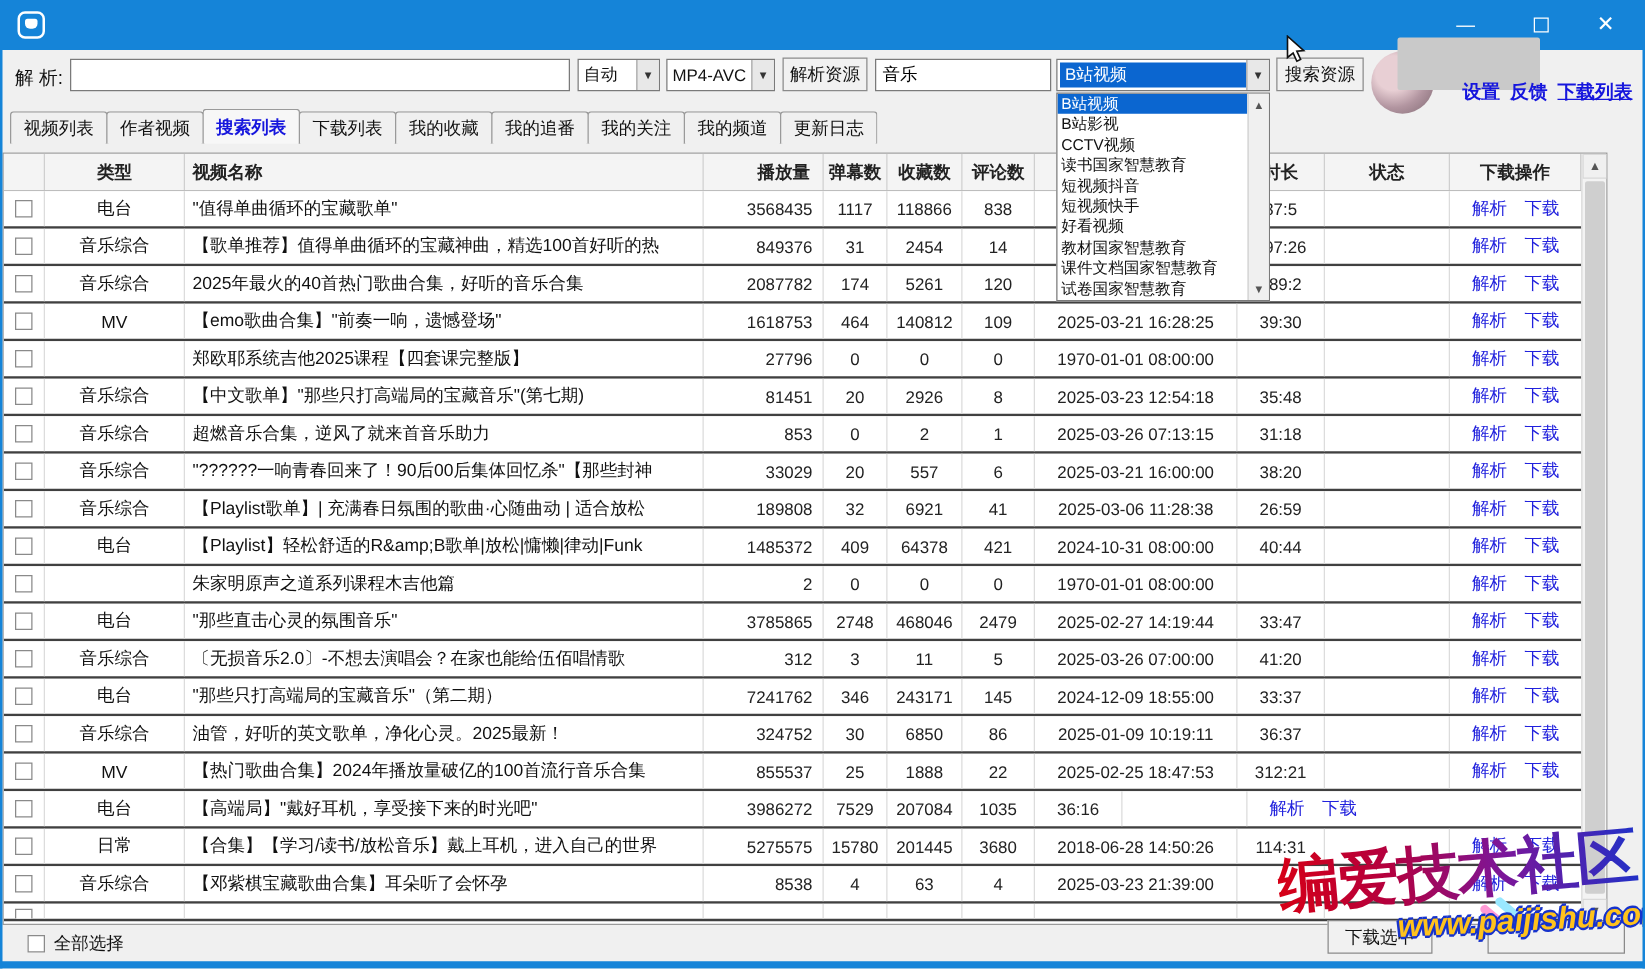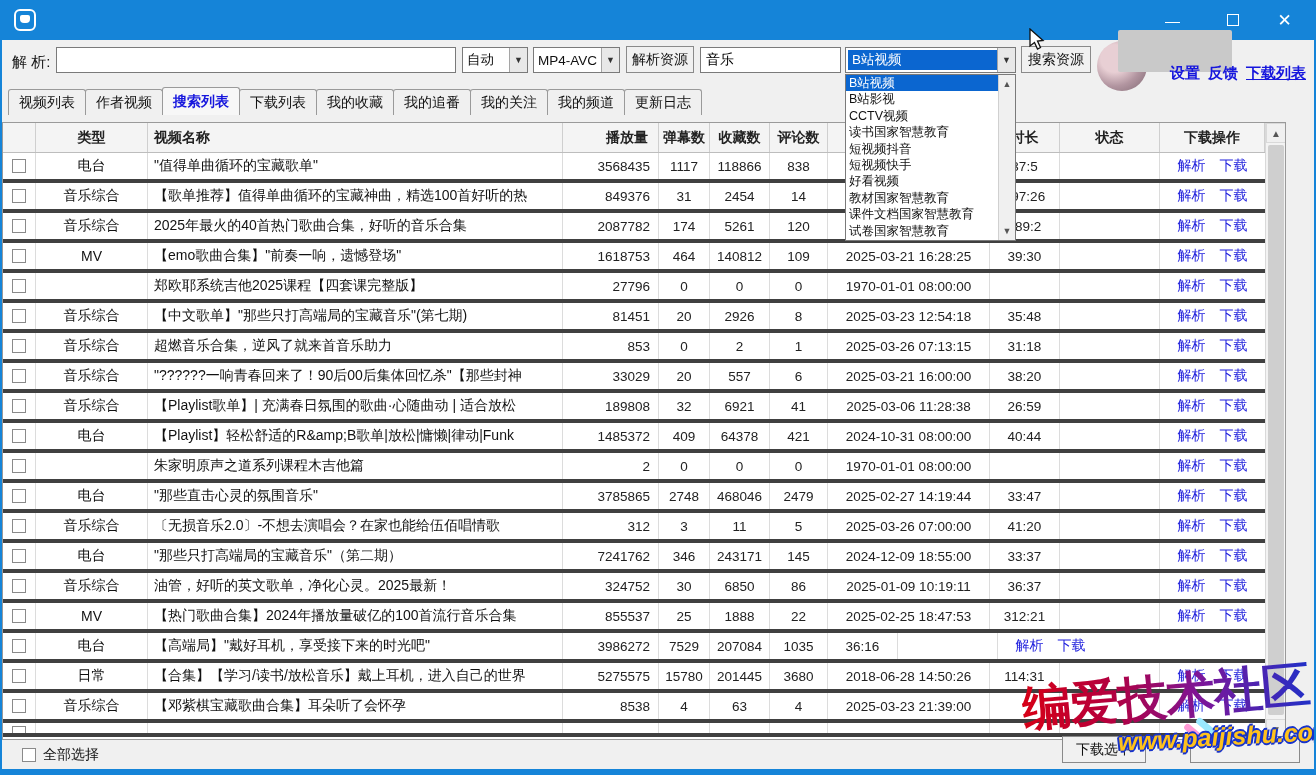--- a/index.html
+++ b/index.html
@@ -41,21 +41,21 @@
   
   .tabs { position:absolute; left:8px; top:87px; height:28px; display:flex; align-items:flex-end; }
   .tab { height:26px; padding:0 10px; display:flex; align-items:center; background:#f0f0f0; border:1px solid #9a9a9a; border-bottom:none;
          border-radius:3px 3px 0 0; margin-right:-1px; font-size:14px; white-space:nowrap; }
   .tab.active { height:28px; background:#f7f7f7; color:#1616dd; font-weight:bold; position:relative; z-index:2; }
 
   
   .tablebox { position:absolute; left:2px; top:122px; width:1284px; height:618px; background:#fff; border:1px solid #9a9a9a; overflow:hidden; }
   .thead, .trow { display:flex; width:1262px; }
   .thead { height:30px; background:#f4f4f4; border-bottom:1px solid #bdbdbd; font-weight:bold; color:#222; }
-  .trow { height:30px; border-bottom:4px solid #404040; background:#fff; }
+  .trow { height:30px; border-bottom:2px solid #404040; background:#fff; }
   .cell { border-right:1px solid #dcdcdc; display:flex; align-items:center; overflow:hidden; white-space:nowrap; }
   .thead .cell { border-right:1px solid #cfcfcf; justify-content:center; }
   .c-check { width:33px; justify-content:center; }
   .c-type  { width:112px; justify-content:center; }
   .c-title { width:415px; padding:0 6px; }
   .thead .c-title { justify-content:flex-start; }
   .c-plays { width:96px; justify-content:flex-end; padding-right:8px; }
   .thead .c-plays { justify-content:flex-end; padding-right:10px; }
   .c-dan   { width:51px; justify-content:center; }
   .c-fav   { width:60px; justify-content:center; }

